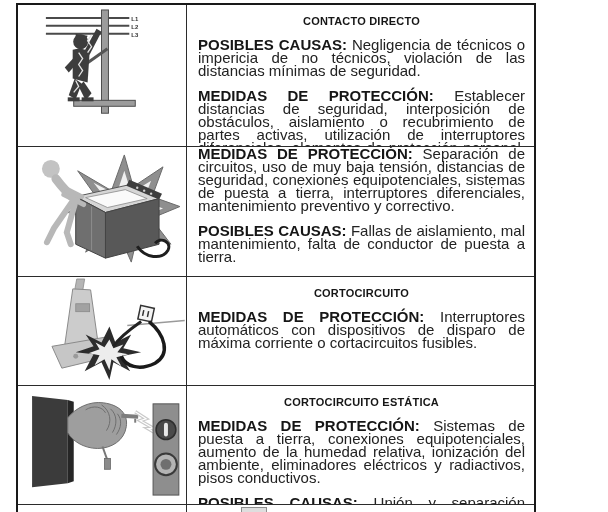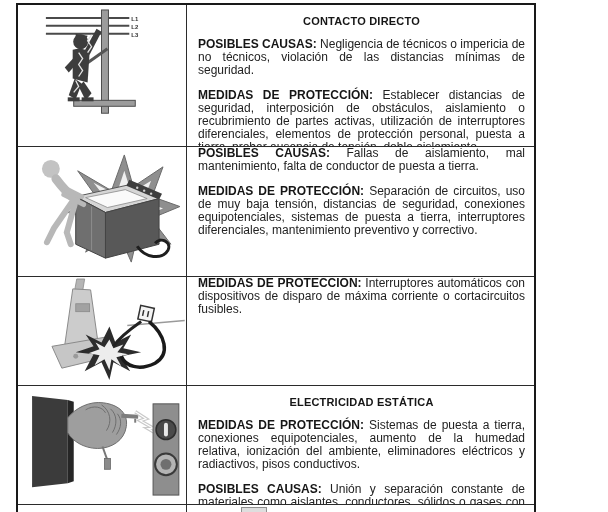--- a/index.html
+++ b/index.html
@@ -16,21 +16,21 @@
   .cell{box-sizing:border-box;overflow:hidden;background:#fff;}
   .cell-img{border-right:1px solid #2b2b2b;border-bottom:1px solid #2b2b2b;
     display:flex;align-items:stretch;justify-content:center;}
   .cell-img svg{width:100%;height:100%;display:block;}
   .cell-text{border-bottom:1px solid #2b2b2b;padding:0 9px 0 11px;}
   .row-title{
     padding-top:10px;margin-bottom:11px;text-align:center;
     font-weight:bold;font-size:11px;letter-spacing:.2px;color:#161616;
   }
   .para{
-    margin:0 0 12px;font-size:12px;line-height:13px;text-align:justify;color:#222;
+    margin:0 0 12px;font-size:15px;line-height:13px;text-align:justify;color:#222;
   }
   .lead{font-weight:bold;color:#161616;}
   .sliver-left{border-right:1px solid #2b2b2b;}
   .sliver-right{position:relative;}
   .next-row-peek{
     position:absolute;left:54px;top:2px;width:26px;height:10px;
     background:#dedede;border:1px solid #8f8f8f;box-sizing:border-box;
   }
   .wire-label{font-size:6px;font-weight:bold;fill:#333;}
 </style>
@@ -106,22 +106,22 @@
           <path d="M44,40 L64,50" stroke-width="5"></path>
           <path d="M46,48 L66,58" stroke-width="5"></path>
           <path d="M54,56 L36,82 L29,96" stroke-width="6"></path>
           <path d="M57,58 L49,86 L53,98" stroke-width="6"></path>
         </g>
 
         <path d="M120,100 C128,112 145,114 151,104 C155,96 144,90 138,97" stroke="#1e1e1e" stroke-width="3" fill="none"></path>
       </svg>
     </div>
     <div class="cell cell-text">
+      <p class="para"><span class="lead">MEDIDAS DE PROTECCIÓN:</span> <span>Separación de circuitos, uso de muy baja tensión, distancias de seguridad, conexiones equipotenciales, sistemas de puesta a tierra, interruptores diferenciales, mantenimiento preventivo y correctivo.</span></p>
       <p class="para"><span class="lead">POSIBLES CAUSAS:</span> <span>Fallas de aislamiento, mal mantenimiento, falta de conductor de puesta a tierra.</span></p>
-      <p class="para"><span class="lead">MEDIDAS DE PROTECCIÓN:</span> <span>Separación de circuitos, uso de muy baja tensión, distancias de seguridad, conexiones equipotenciales, sistemas de puesta a tierra, interruptores diferenciales, mantenimiento preventivo y correctivo.</span></p>
     </div>
 
     <div class="cell cell-img">
       <svg viewBox="0 0 169 109">
         <line x1="110" y1="49" x2="168" y2="44" stroke="#9a9a9a" stroke-width="1.5"></line>
 
         <g>
           <polygon points="59,2 67,2 65,14 57,13" fill="#b5b5b5" stroke="#8a8a8a" stroke-width="0.8"></polygon>
           <polygon points="55,12 73,13 81,70 47,68" fill="#cccccc" stroke="#8a8a8a" stroke-width="1"></polygon>
           <rect x="58" y="27" width="14" height="8" fill="#a2a2a2" stroke="#8a8a8a" stroke-width="0.8"></rect>
@@ -135,20 +135,21 @@
         <path d="M96,70 C103,60 114,52 124,45" stroke="#222" stroke-width="3" fill="none"></path>
         <g transform="rotate(12 129 37)">
           <rect x="122" y="30" width="14" height="14" fill="#f4f4f4" stroke="#333" stroke-width="1.5"></rect>
           <line x1="126" y1="34" x2="126" y2="40" stroke="#333" stroke-width="1.5"></line>
           <line x1="131" y1="34" x2="131" y2="40" stroke="#333" stroke-width="1.5"></line>
         </g>
         <path d="M132,45 C148,58 154,78 138,87 C122,95 108,90 104,80" stroke="#1a1a1a" stroke-width="3.5" fill="none"></path>
       </svg>
     </div>
     <div class="cell cell-text">
+      <div class="row-title">CORTOCIRCUITO</div>
       <p class="para"><span class="lead">MEDIDAS DE PROTECCIÓN:</span> <span>Interruptores automáticos con dispositivos de disparo de máxima corriente o cortacircuitos fusibles.</span></p>
     </div>
 
     <div class="cell cell-img">
       <svg viewBox="0 0 169 119">
 
         <polygon points="14,10 50,14 50,98 14,102" fill="#3b3b3b"></polygon>
         <polygon points="50,14 56,16 56,96 50,98" fill="#262626"></polygon>
 
         <g>
@@ -171,21 +172,21 @@
         <g>
           <rect x="136" y="18" width="26" height="92" fill="#8e8e8e" stroke="#555" stroke-width="1"></rect>
           <circle cx="149" cy="44" r="10" fill="#4a4a4a" stroke="#2e2e2e" stroke-width="1.5"></circle>
           <rect x="147" y="37" width="4" height="14" rx="2" fill="#e8e8e8"></rect>
           <circle cx="149" cy="79" r="11" fill="#b4b4b4" stroke="#3a3a3a" stroke-width="2"></circle>
           <circle cx="149" cy="79" r="5.5" fill="#6f6f6f"></circle>
         </g>
       </svg>
     </div>
     <div class="cell cell-text">
-      <div class="row-title">ELECTRICIDAD ESTÁTICA</div>
+      <div class="row-title">CORTOCIRCUITO ESTÁTICA</div>
       <p class="para"><span class="lead">MEDIDAS DE PROTECCIÓN:</span> <span>Sistemas de puesta a tierra, conexiones equipotenciales, aumento de la humedad relativa, ionización del ambiente, eliminadores eléctricos y radiactivos, pisos conductivos.</span></p>
       <p class="para"><span class="lead">POSIBLES CAUSAS:</span> <span>Unión y separación constante de materiales como aislantes, conductores, sólidos o gases con la presencia de un aislante.</span></p>
     </div>
 
     <div class="cell sliver-left"></div>
     <div class="cell sliver-right">
       <div class="next-row-peek"></div>
     </div>
 
   </div>

